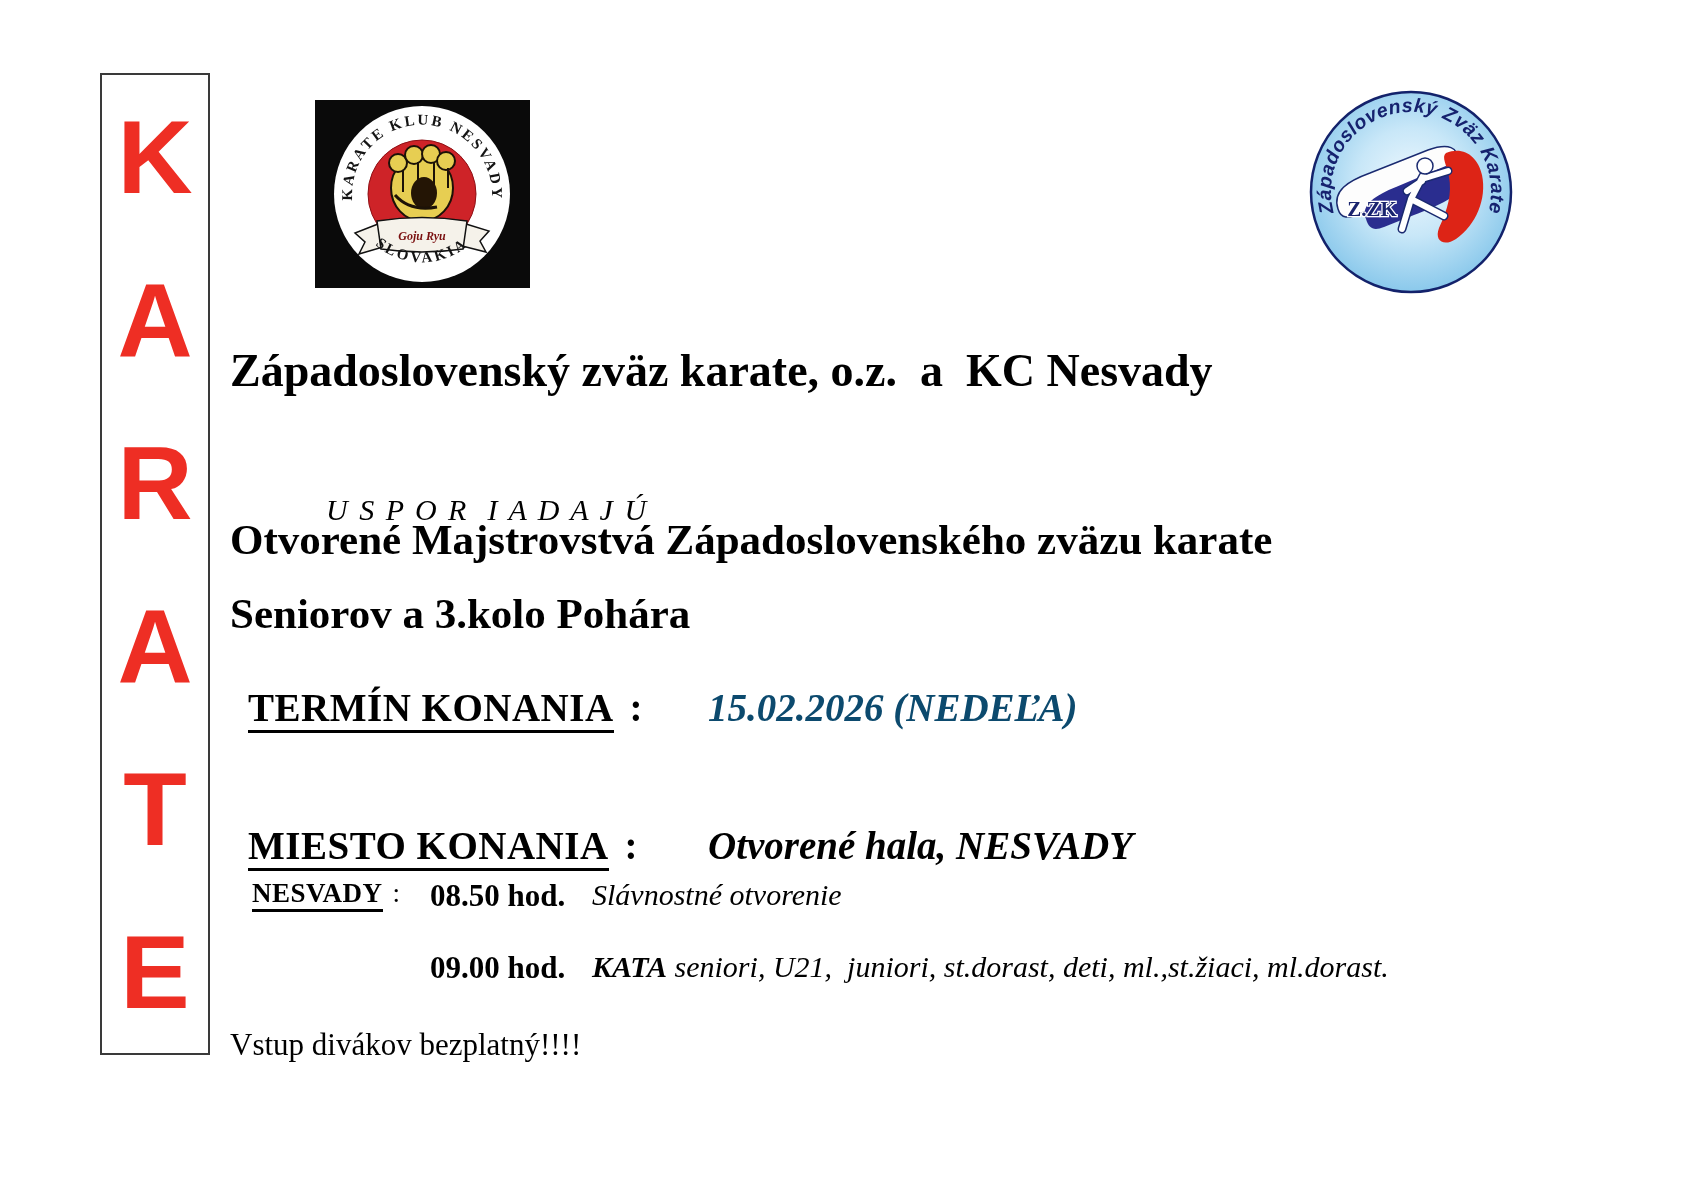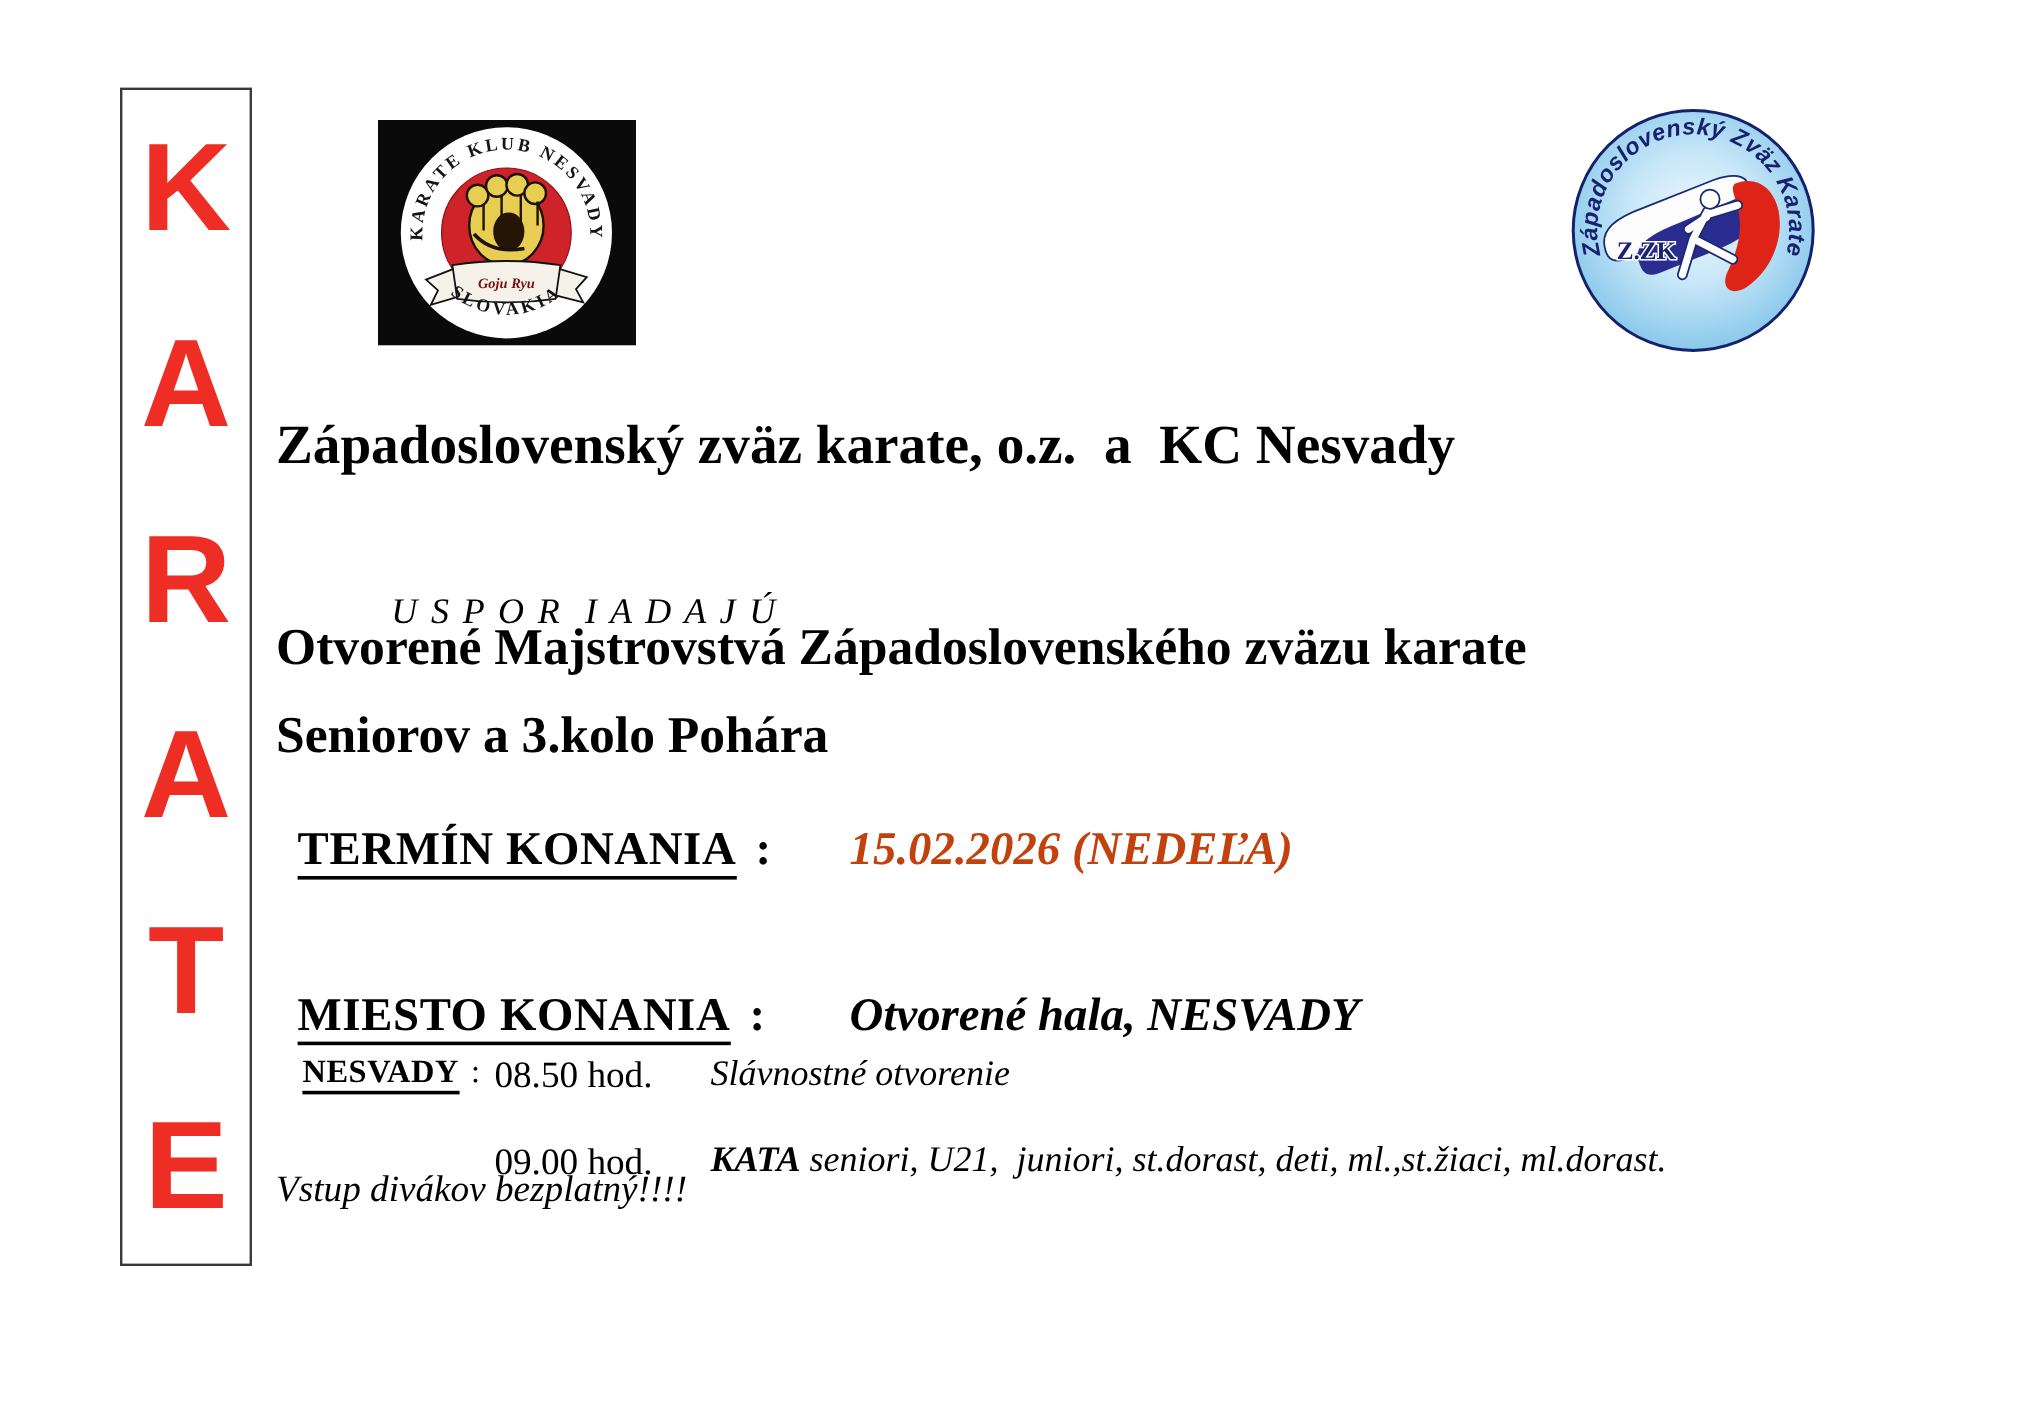--- a/index.html
+++ b/index.html
@@ -20,35 +20,35 @@
   
   .logo-left{position:absolute;left:315px;top:100px;width:215px;height:188px;}
   .logo-right{position:absolute;left:1308px;top:89px;width:206px;height:206px;}
   
   .center-col{position:absolute;left:230px;width:1230px;text-align:left;}
   .title{top:344px;font-size:46px;font-weight:700;white-space:pre;}
   .uspor{top:459px;font-size:30px;font-style:italic;letter-spacing:2px;white-space:pre;}
   .uspor .shift{position:relative;left:58px;}
   .event1{top:515px;font-size:43px;font-weight:700;}
   .event2{top:589px;font-size:43px;font-weight:700;}
-  .footer-note{top:973px;font-size:31px;font-style:italic;}
+  .footer-note{top:1027px;font-size:31px;}
   
   .row{position:absolute;left:0;width:1484px;}
   .row-termin{top:685px;font-size:39px;}
   .row-miesto{top:790px;font-size:39px;margin-top:33px;}
   .u-label{font-weight:700;border-bottom:3px solid #000;padding-bottom:1px;letter-spacing:.5px;}
   .big-label{margin-left:248px;}
   .colon{font-weight:700;margin-left:16px;}
   .val{position:absolute;left:708px;font-weight:700;font-style:italic;}
-  .val-date{color:#c2410c;}
+  .val-date{color:#0c4a6e;}
   
   .row-prog1{top:878px;font-size:27px;}
   .prog-label{margin-left:252px;}
   .prog-colon{margin-left:10px;font-weight:400;}
-  .time{position:absolute;left:412px;font-size:31px;font-weight:400;}
+  .time{position:absolute;left:430px;font-size:31px;font-weight:700;}
   .activity{position:absolute;left:592px;font-size:30px;font-style:italic;white-space:pre;}
   .row-prog2{top:950px;font-size:30px;}
   .kata{font-weight:700;font-style:italic;}
 </style>
 </head>
 <body>
 
 <div class="page">
 
   <div class="karate-box">

